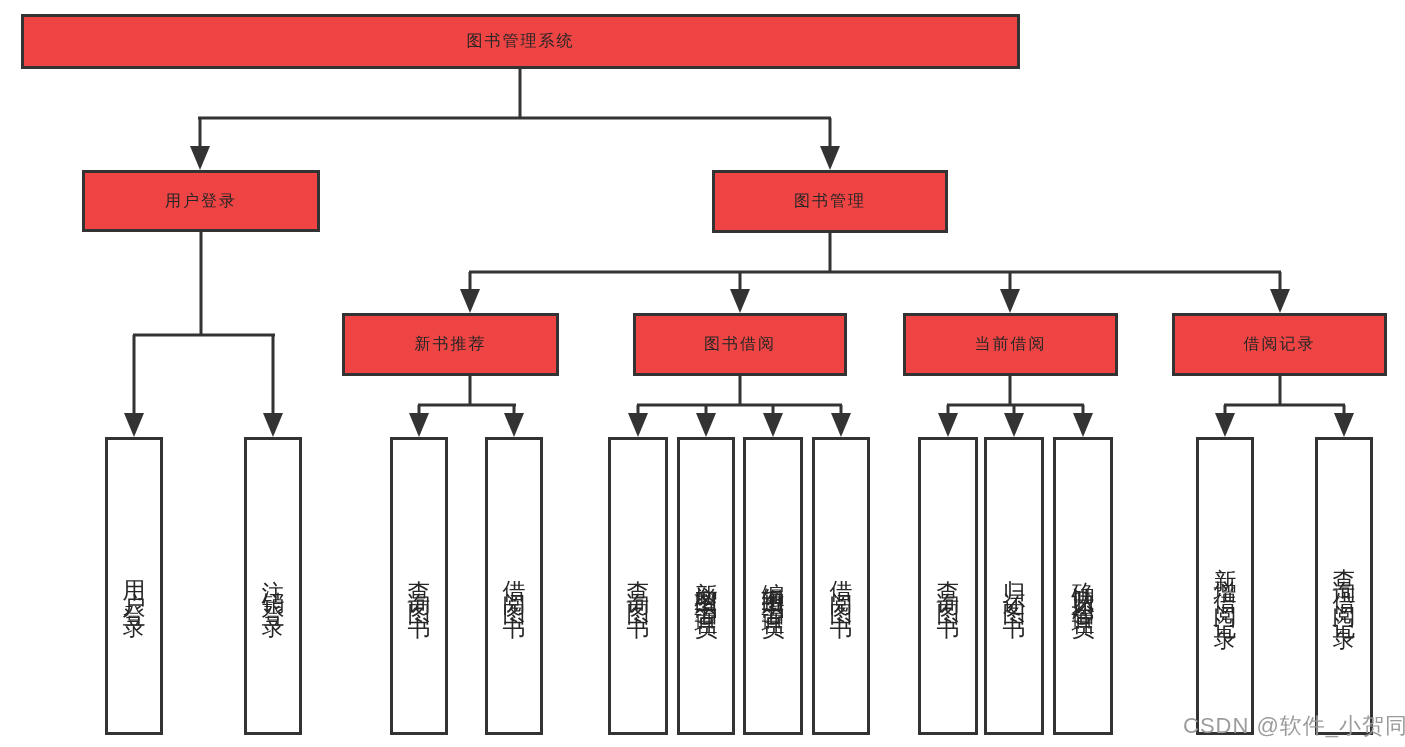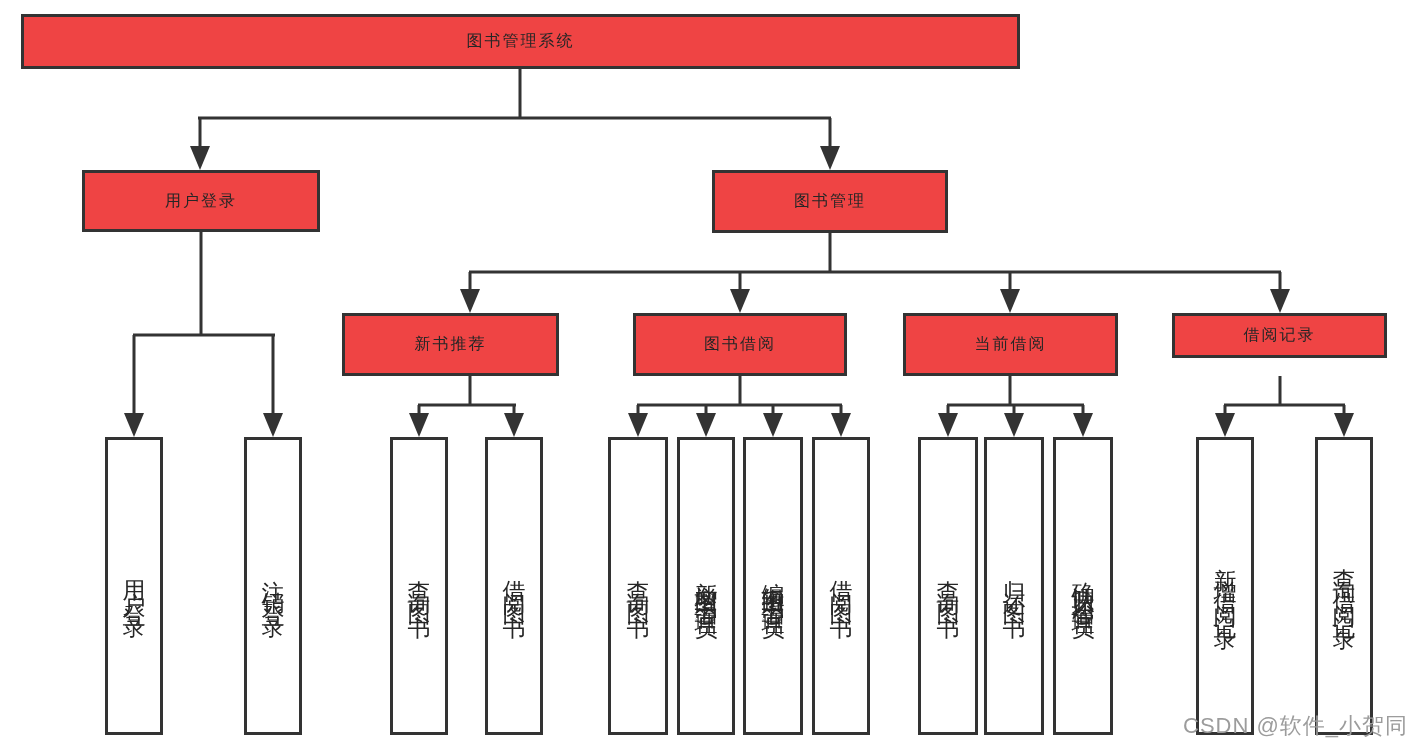--- a/index.html
+++ b/index.html
@@ -101,21 +101,21 @@
 
   <div class="box" style="left:342px;top:313px;width:217px;height:63px;">
     <span>新书推荐</span>
   </div>
   <div class="box" style="left:903px;top:313px;width:215px;height:63px;">
     <span>当前借阅</span>
   </div>
   <div class="box" style="left:633px;top:313px;width:214px;height:63px;">
     <span>图书借阅</span>
   </div>
-  <div class="box" style="left:1172px;top:313px;width:215px;height:45px;">
+  <div class="box" style="left:1172px;top:313px;width:215px;height:63px;">
     <span>借阅记录</span>
   </div>
 
   <div class="vbox" style="left:105px;top:437px;width:58px;height:298px;">
     <span class="vtext">用户登录</span>
   </div>
   <div class="vbox" style="left:244px;top:437px;width:58px;height:298px;">
     <span class="vtext">注销登录</span>
   </div>
 

